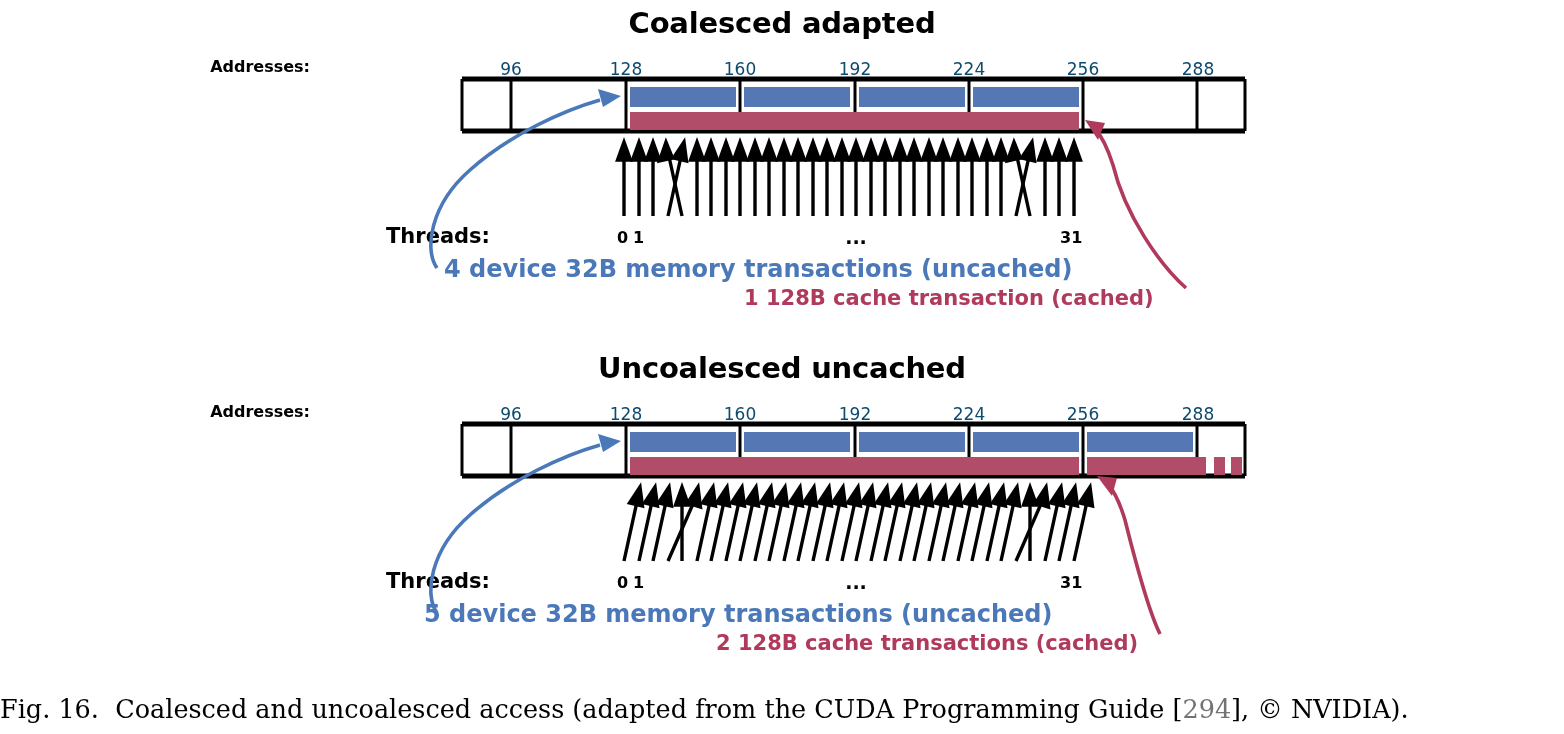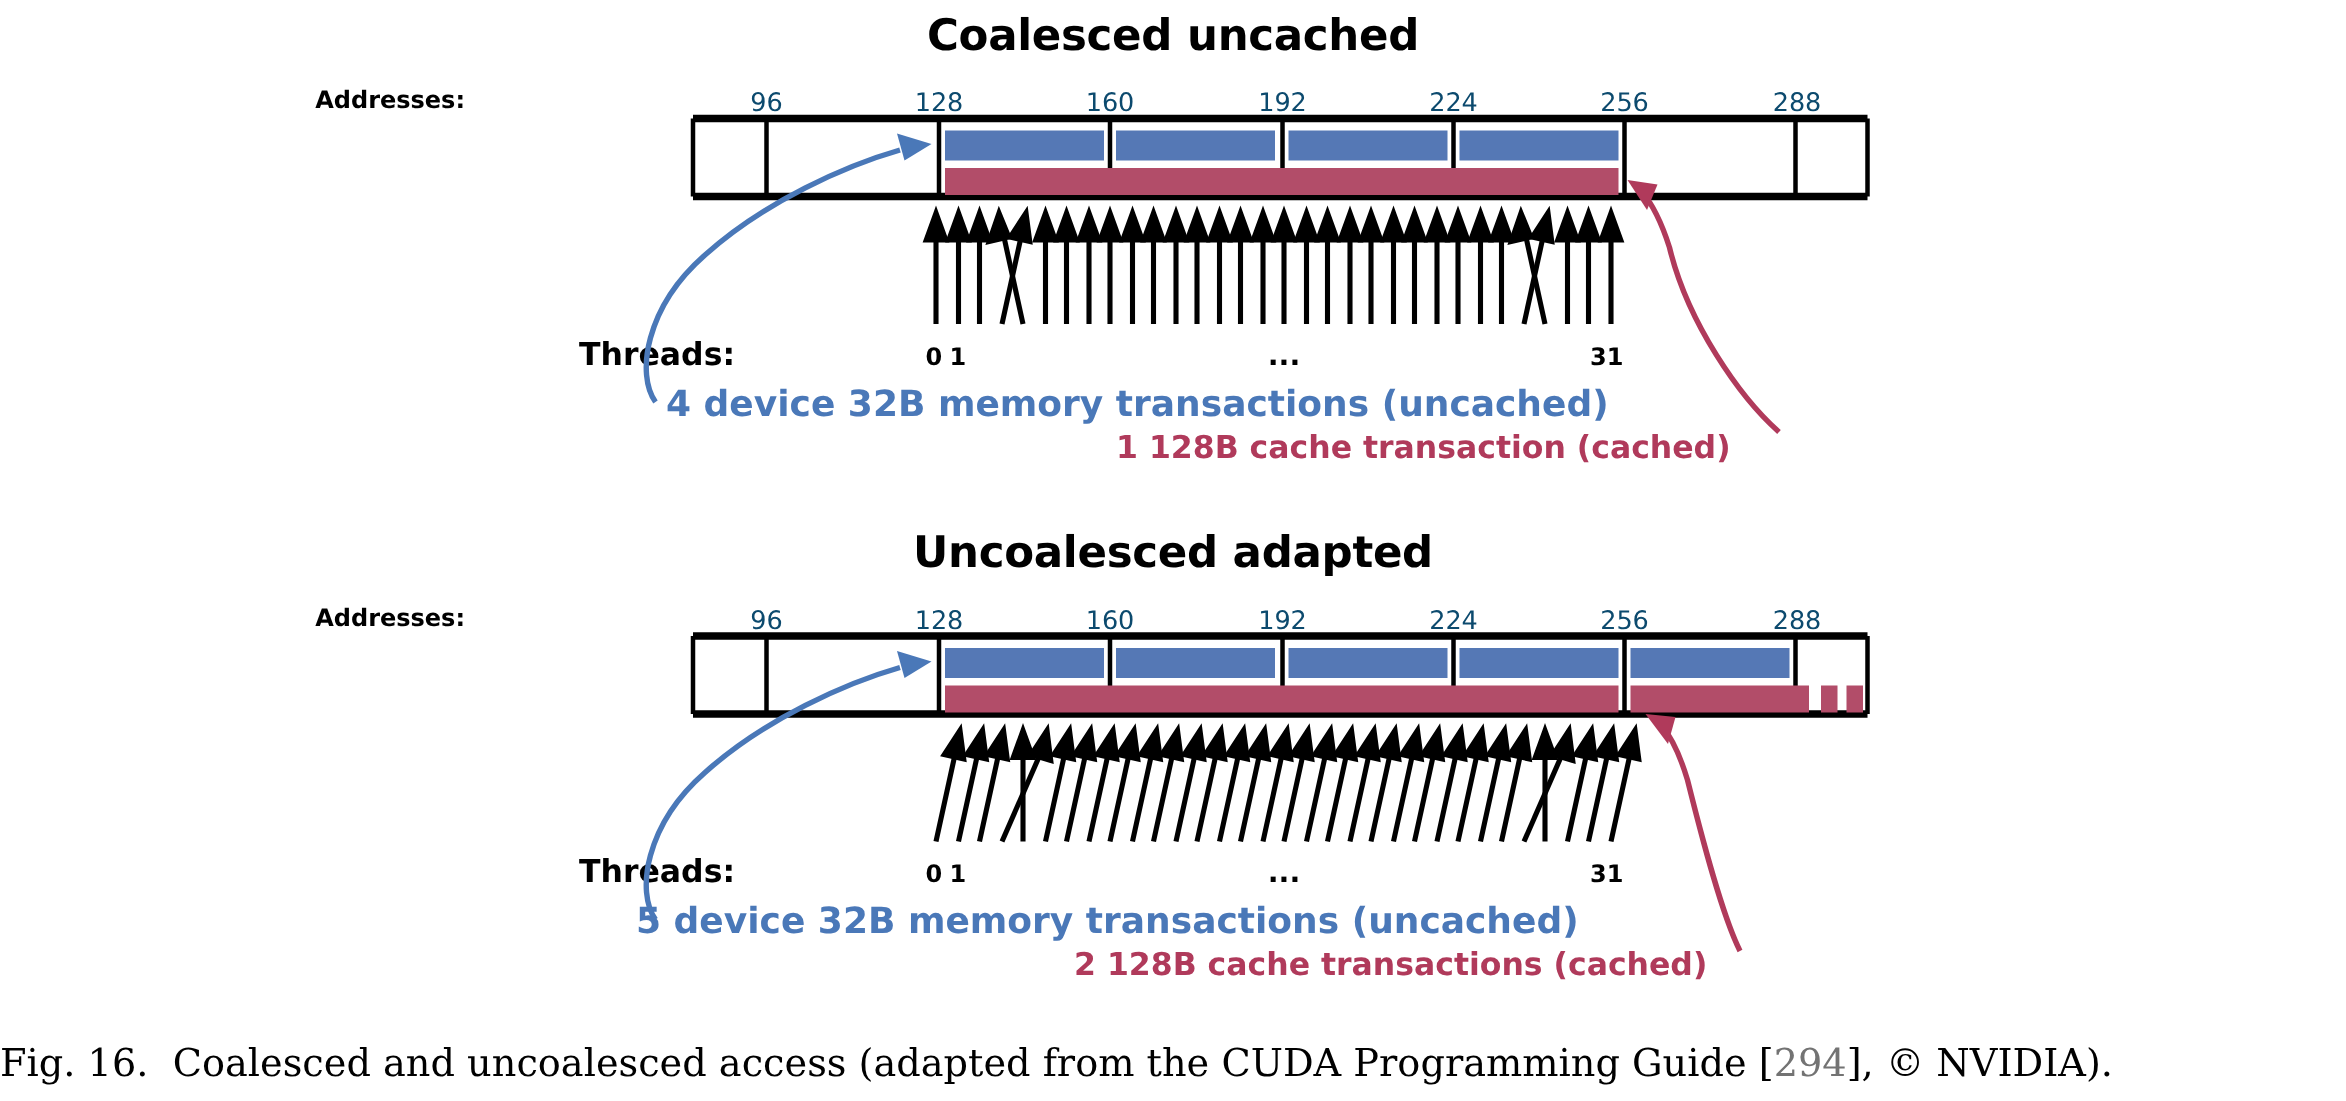--- a/index.html
+++ b/index.html
@@ -98,21 +98,21 @@
     white-space: nowrap;
   }
   #caption .cite { color: #737373; }
 </style>
 </head>
 <body>
 
 <div id="root">
 
   <div class="panel" id="panel-0">
-    <div class="panel-title" style="top:6px;">Coalesced uncached</div>
+    <div class="panel-title" style="top:6px;">Coalesced adapted</div>
 
     <div class="addr-label" style="left:150px; top:57px;">Addresses:</div>
 
     <div class="tick-label" style="left:511px; top:59px;">96</div>
     <div class="tick-label" style="left:626px; top:59px;">128</div>
     <div class="tick-label" style="left:740px; top:59px;">160</div>
     <div class="tick-label" style="left:855px; top:59px;">192</div>
     <div class="tick-label" style="left:969px; top:59px;">224</div>
     <div class="tick-label" style="left:1083px; top:59px;">256</div>
     <div class="tick-label" style="left:1198px; top:59px;">288</div>
@@ -229,21 +229,21 @@
       </g>
 
       <g fill="none">
         <path d="M 1186,288 C 1160,265 1125,215 1113,165 C 1107,146 1100,134 1094,127" stroke="#b03a5b" stroke-width="3.6" fill="none"></path>
         <polygon points="1085,120 1098,140 1105,123" fill="#b03a5b"></polygon>
       </g>
     </svg>
   </div>
 
   <div class="panel" id="panel-1">
-    <div class="panel-title" style="top:351px;">Uncoalesced adapted</div>
+    <div class="panel-title" style="top:351px;">Uncoalesced uncached</div>
 
     <div class="addr-label" style="left:150px; top:402px;">Addresses:</div>
 
     <div class="tick-label" style="left:511px; top:404px;">96</div>
     <div class="tick-label" style="left:626px; top:404px;">128</div>
     <div class="tick-label" style="left:740px; top:404px;">160</div>
     <div class="tick-label" style="left:855px; top:404px;">192</div>
     <div class="tick-label" style="left:969px; top:404px;">224</div>
     <div class="tick-label" style="left:1083px; top:404px;">256</div>
     <div class="tick-label" style="left:1198px; top:404px;">288</div>

